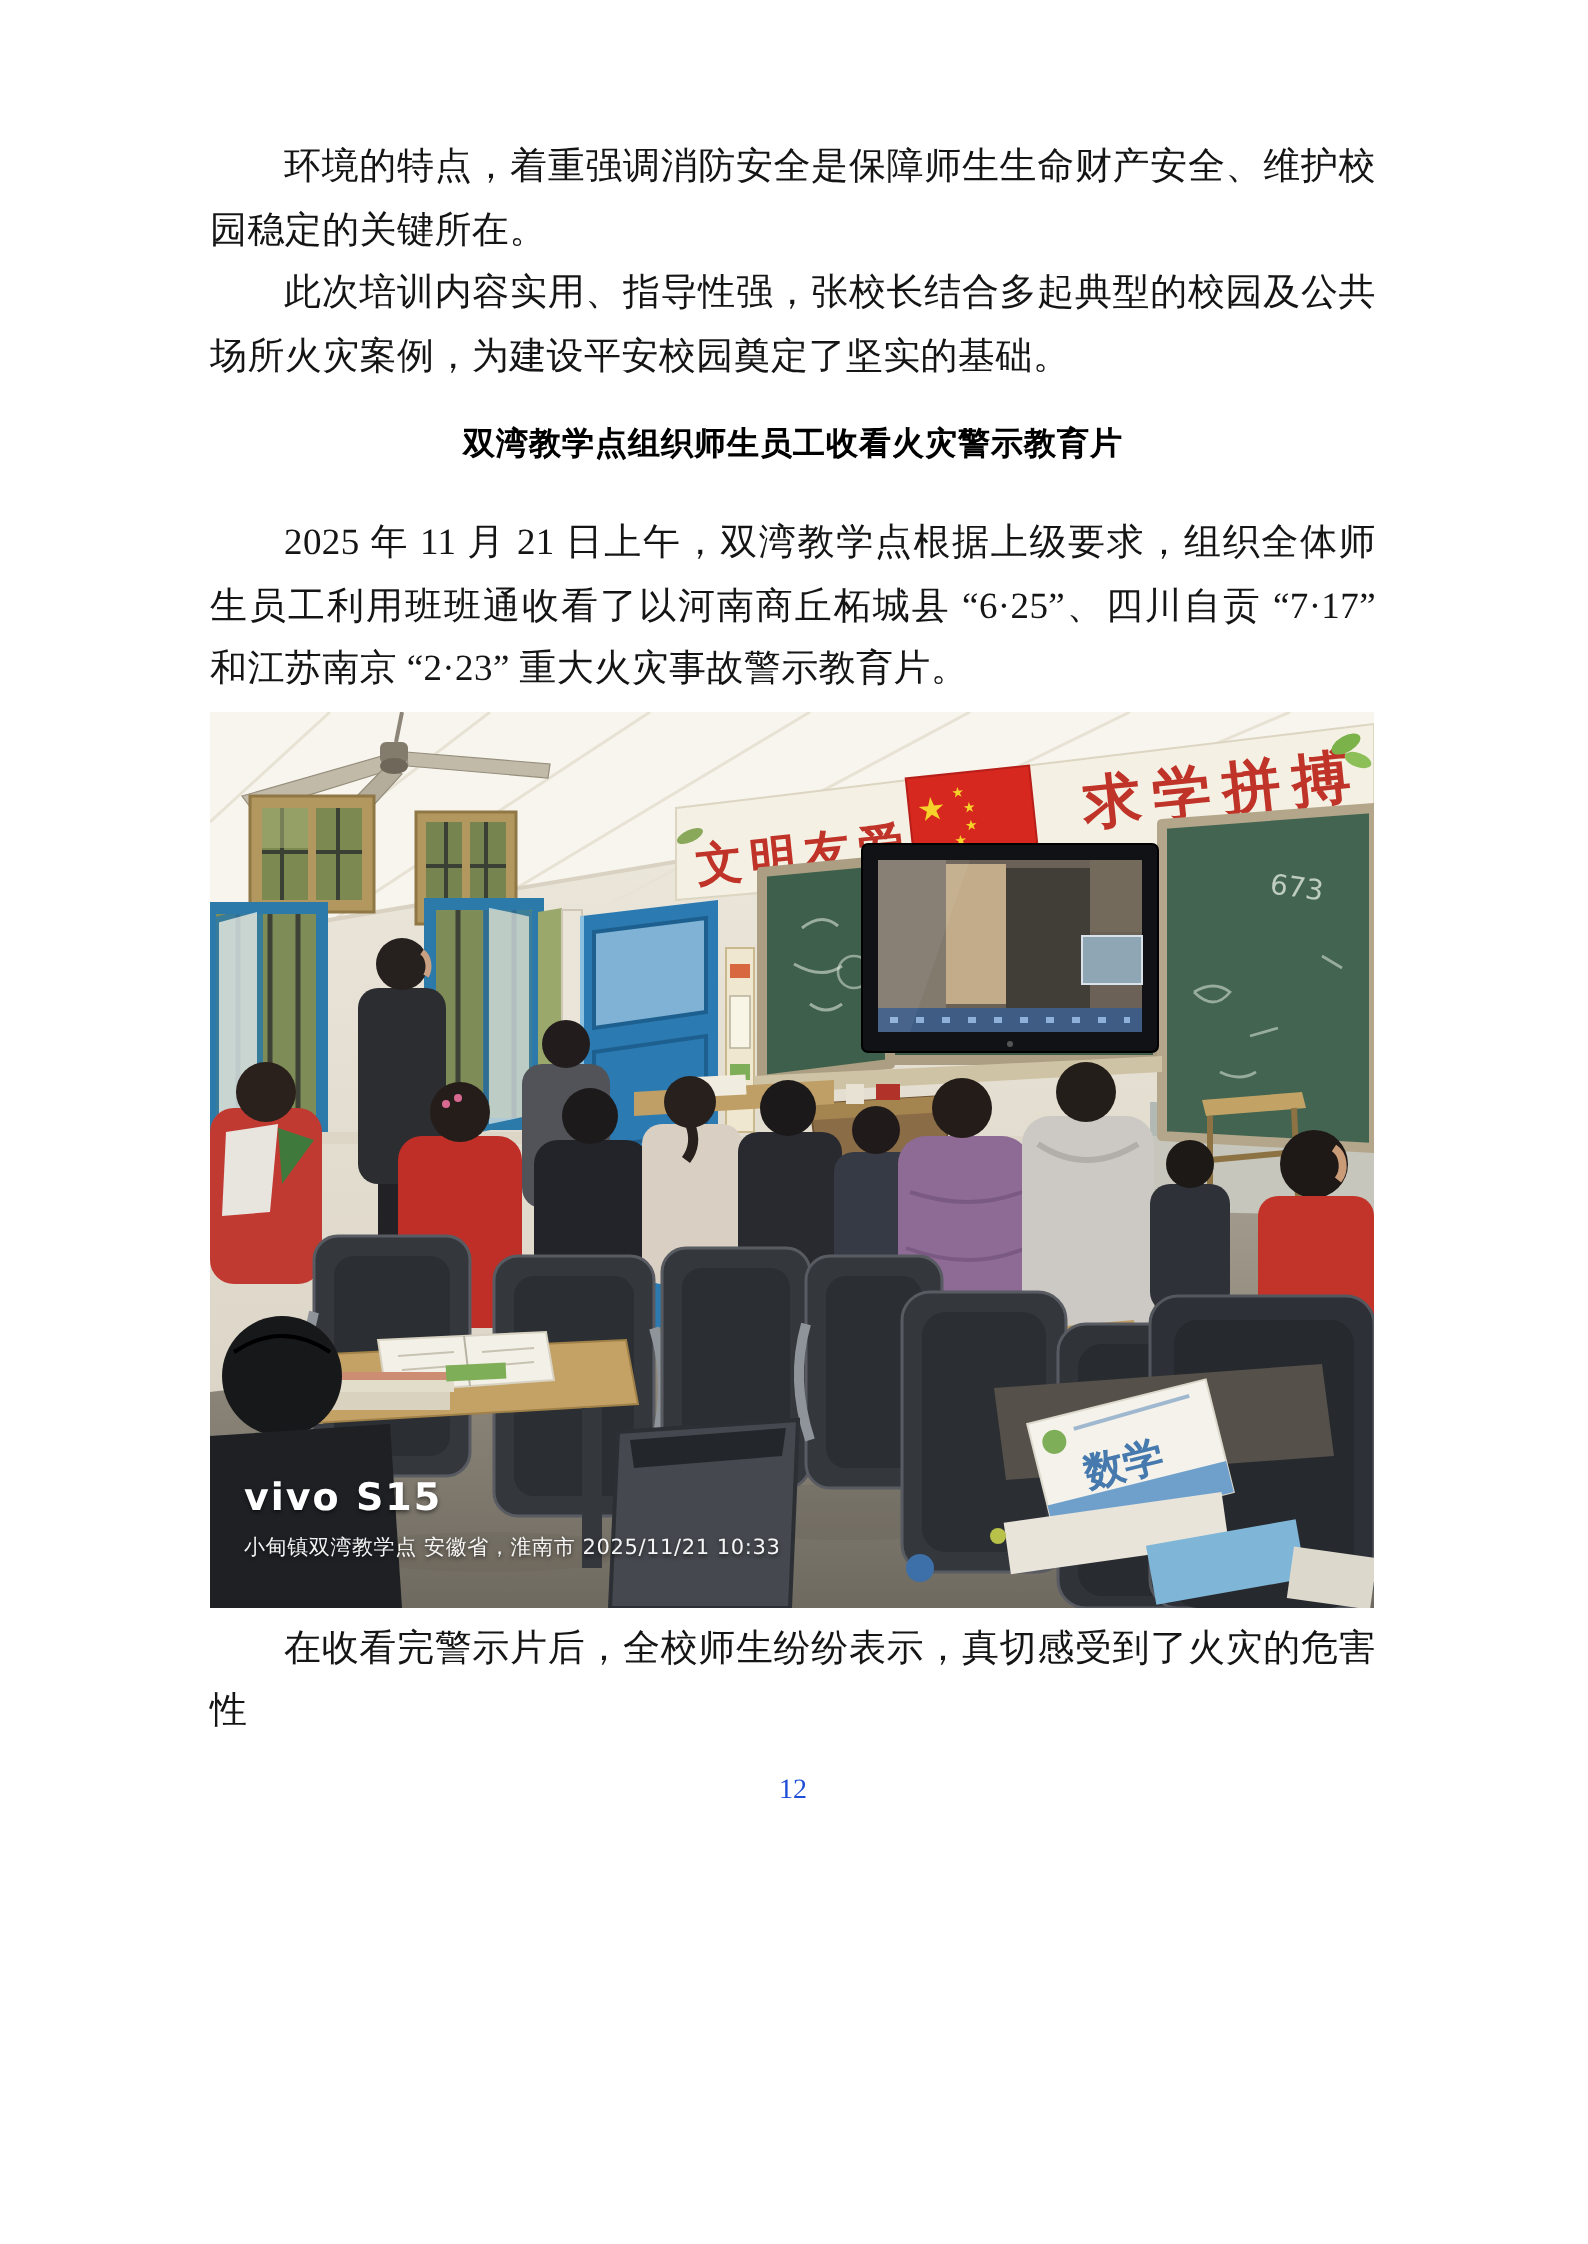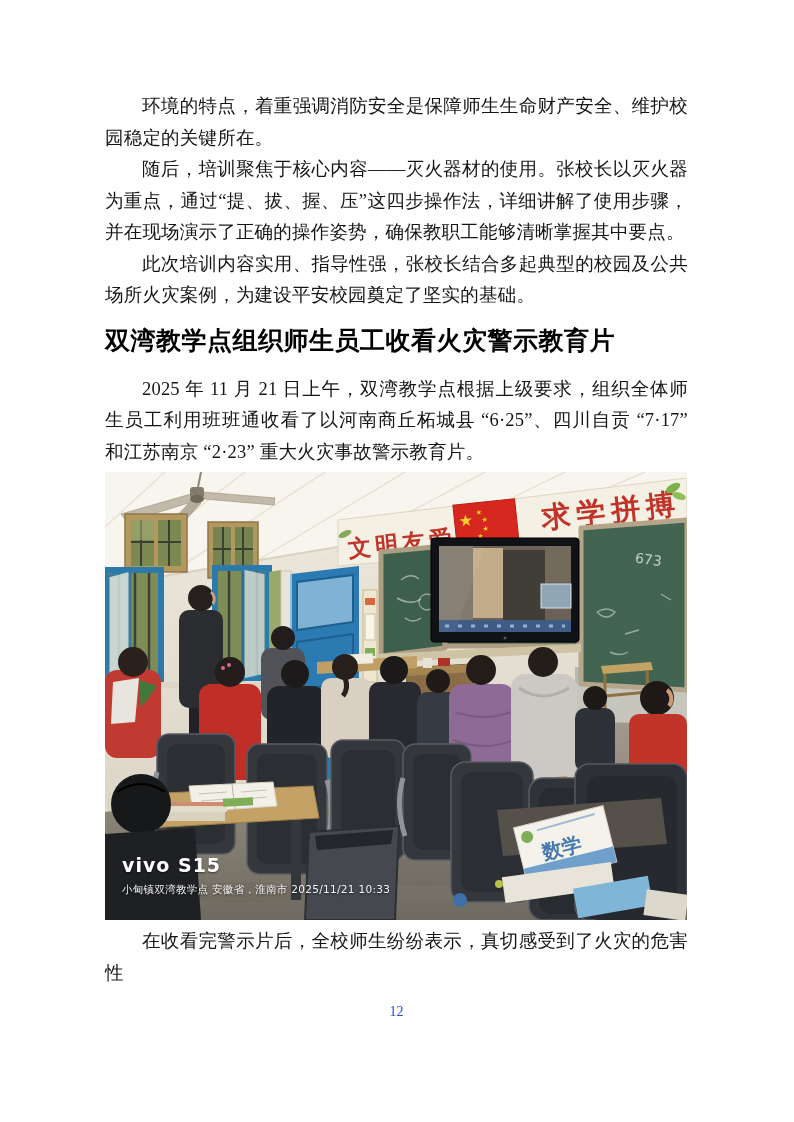--- a/index.html
+++ b/index.html
@@ -1,27 +1,27 @@
 <!DOCTYPE html>
 <html><head>
 <meta charset="utf-8">
 <style>
   html,body{margin:0;padding:0;background:#ffffff;}
   .page{
     position:relative;width:794px;height:1122px;background:#ffffff;overflow:hidden;
     font-family:"Liberation Serif","DejaVu Serif",serif;color:#141414;
   }
-  .content{position:absolute;left:105px;top:0;width:583px;padding-top:91px;}
+  .content{position:absolute;left:105px;top:0;width:583px;padding-top:69px;}
   .body-par{
     font-size:18.5px;line-height:31.5px;text-align:justify;text-indent:2em;
     margin:0;color:#151515;letter-spacing:0.2px;
   }
   .section-title{
     font-family:"Liberation Sans","DejaVu Sans",sans-serif;font-weight:bold;
-    font-size:25px;line-height:36px;text-align:left;color:#000;
+    font-size:16px;line-height:36px;text-align:center;color:#000;
     margin:10px 0 16px 0;letter-spacing:0.5px;
   }
   .photo-wrap{
     position:relative;width:582px;height:448px;margin:4px 0 0 0;
     background:#cfc9bc;overflow:hidden;
   }
   .photo-wrap svg{display:block;}
   .wm-brand{
     position:absolute;left:17px;bottom:44px;
     font-family:"DejaVu Sans","Liberation Sans",sans-serif;font-weight:bold;
@@ -39,21 +39,20 @@
     text-align:center;font-size:14px;line-height:18px;margin-top:14px;color:#1d4ed8;
   }
 </style>
 </head>
 <body>
 
 <div class="page">
   <div class="content">
 
     <p class="body-par">环境的特点，着重强调消防安全是保障师生生命财产安全、维护校园稳定的关键所在。</p>
-    <p class="body-par">随后，培训聚焦于核心内容——灭火器材的使用。张校长以灭火器为重点，通过“提、拔、握、压”这四步操作法，详细讲解了使用步骤，并在现场演示了正确的操作姿势，确保教职工能够清晰掌握其中要点。</p>
     <p class="body-par">此次培训内容实用、指导性强，张校长结合多起典型的校园及公共场所火灾案例，为建设平安校园奠定了坚实的基础。</p>
 
     <h1 class="section-title">双湾教学点组织师生员工收看火灾警示教育片</h1>
 
     <p class="body-par">2025 年 11 月 21 日上午，双湾教学点根据上级要求，组织全体师生员工利用班班通收看了以河南商丘柘城县 “6·25”、四川自贡 “7·17” 和江苏南京 “2·23” 重大火灾事故警示教育片。</p>
 
     <div class="photo-wrap">
       <svg viewBox="0 0 582 448" width="582" height="448">
         <defs>
           <linearGradient id="wallg" x1="0" y1="0" x2="0" y2="1">

